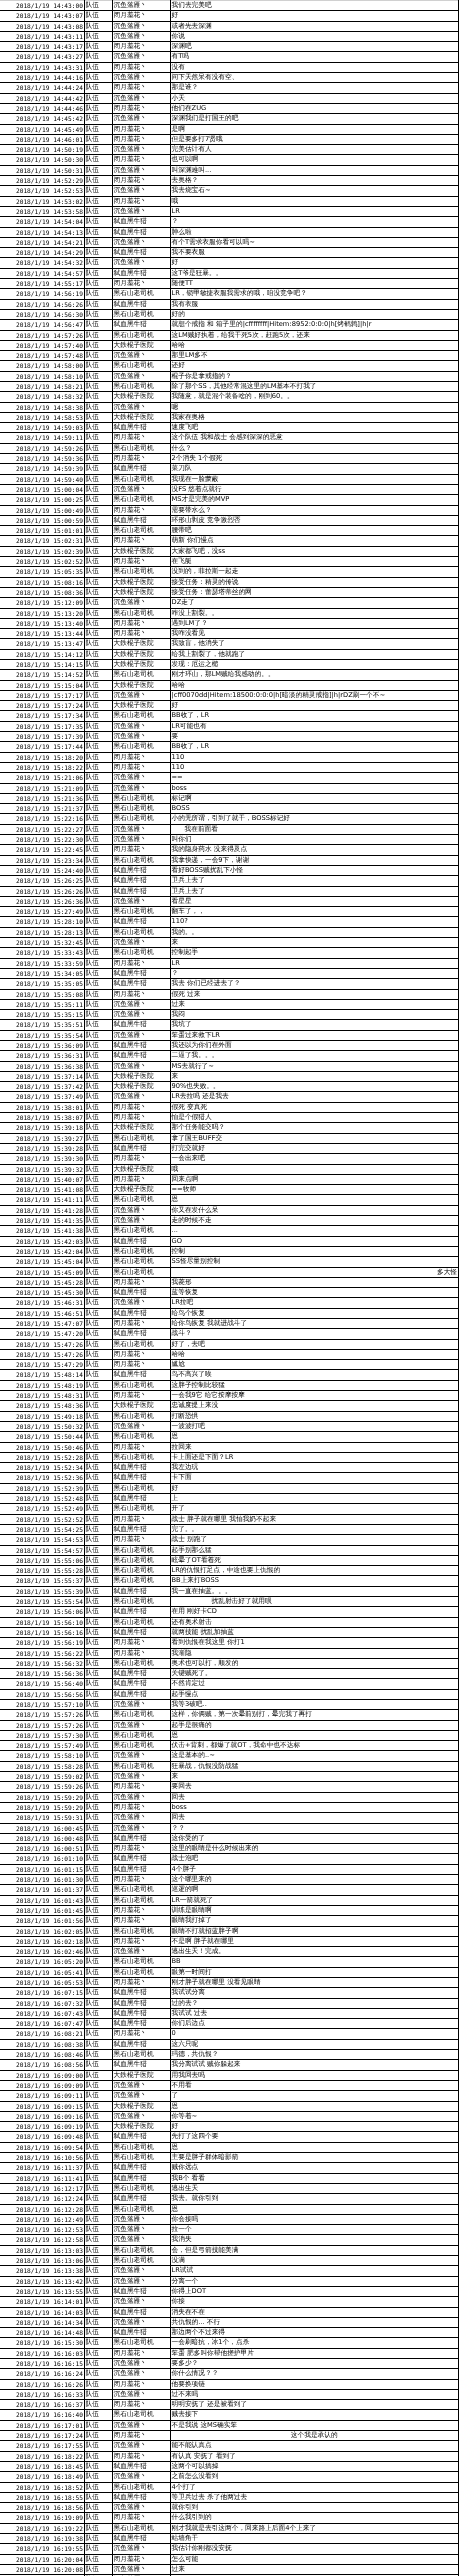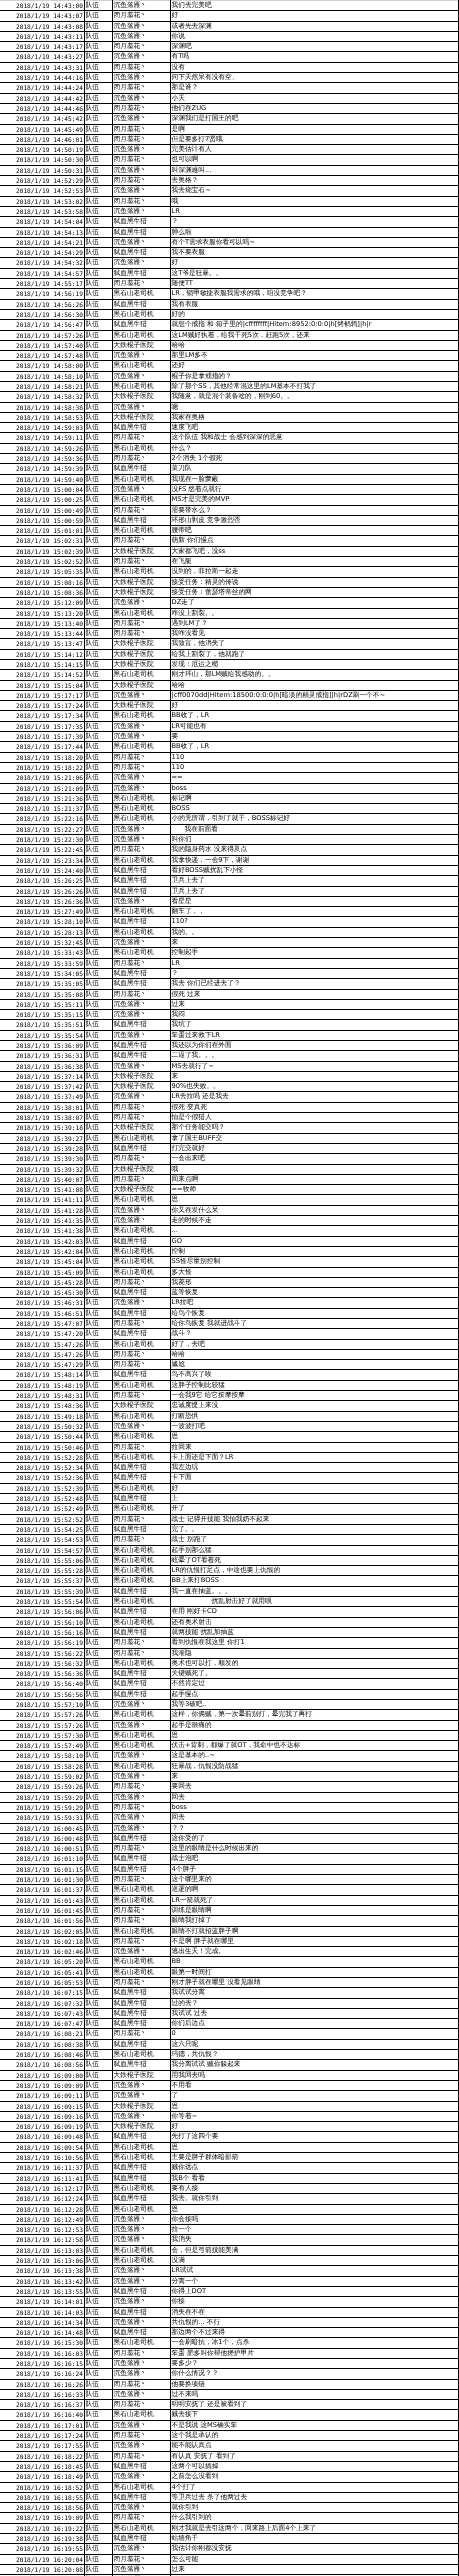--- a/index.html
+++ b/index.html
@@ -752,21 +752,21 @@
       <tr>
         <td class="c-time" style="height: 9.3px; line-height: 9.3px;">2018/1/19 15:45:04</td>
         <td class="c-chan" style="height: 9.3px; line-height: 9.3px;">队伍</td>
         <td class="c-name" style="height: 9.3px; line-height: 9.3px;">黑石山老司机</td>
         <td class="c-msg" style="height: 9.3px; line-height: 9.3px;">SS怪尽量别控制</td>
       </tr>
       <tr>
         <td class="c-time" style="height: 9.3px; line-height: 9.3px;">2018/1/19 15:45:09</td>
         <td class="c-chan" style="height: 9.3px; line-height: 9.3px;">队伍</td>
         <td class="c-name" style="height: 9.3px; line-height: 9.3px;">黑石山老司机</td>
-        <td class="c-msg" style="height: 9.3px; line-height: 9.3px;">多大怪</td>
+        <td class="c-msg" style="height: 9.3px; line-height: 9.3px; text-align: right;">多大怪</td>
       </tr>
       <tr>
         <td class="c-time" style="height: 9.3px; line-height: 9.3px;">2018/1/19 15:45:28</td>
         <td class="c-chan" style="height: 9.3px; line-height: 9.3px;">队伍</td>
         <td class="c-name" style="height: 9.3px; line-height: 9.3px;">闭月羞花丶</td>
         <td class="c-msg" style="height: 9.3px; line-height: 9.3px;">我菱形</td>
       </tr>
       <tr>
         <td class="c-time" style="height: 9.3px; line-height: 9.3px;">2018/1/19 15:45:30</td>
         <td class="c-chan" style="height: 9.3px; line-height: 9.3px;">队伍</td>
@@ -896,21 +896,21 @@
       <tr>
         <td class="c-time" style="height: 9.3px; line-height: 9.3px;">2018/1/19 15:52:49</td>
         <td class="c-chan" style="height: 9.3px; line-height: 9.3px;">队伍</td>
         <td class="c-name" style="height: 9.3px; line-height: 9.3px;">黑石山老司机</td>
         <td class="c-msg" style="height: 9.3px; line-height: 9.3px;">开了</td>
       </tr>
       <tr>
         <td class="c-time" style="height: 9.3px; line-height: 9.3px;">2018/1/19 15:52:52</td>
         <td class="c-chan" style="height: 9.3px; line-height: 9.3px;">队伍</td>
         <td class="c-name" style="height: 9.3px; line-height: 9.3px;">闭月羞花丶</td>
-        <td class="c-msg" style="height: 9.3px; line-height: 9.3px;">战士 记得开技能 我怕我奶不起来</td>
+        <td class="c-msg" style="height: 9.3px; line-height: 9.3px;">战士 胖子就在哪里 我怕我奶不起来</td>
       </tr>
       <tr>
         <td class="c-time" style="height: 9.3px; line-height: 9.3px;">2018/1/19 15:54:25</td>
         <td class="c-chan" style="height: 9.3px; line-height: 9.3px;">队伍</td>
         <td class="c-name" style="height: 9.3px; line-height: 9.3px;">弑血黑牛猎</td>
         <td class="c-msg" style="height: 9.3px; line-height: 9.3px;">完了。。</td>
       </tr>
       <tr>
         <td class="c-time" style="height: 9.3px; line-height: 9.3px;">2018/1/19 15:54:53</td>
         <td class="c-chan" style="height: 9.3px; line-height: 9.3px;">队伍</td>
@@ -1286,21 +1286,21 @@
       <tr>
         <td class="c-time" style="height: 9.3px; line-height: 9.3px;">2018/1/19 16:11:41</td>
         <td class="c-chan" style="height: 9.3px; line-height: 9.3px;">队伍</td>
         <td class="c-name" style="height: 9.3px; line-height: 9.3px;">弑血黑牛猎</td>
         <td class="c-msg" style="height: 9.3px; line-height: 9.3px;">我B个  看看</td>
       </tr>
       <tr>
         <td class="c-time" style="height: 9.3px; line-height: 9.3px;">2018/1/19 16:12:17</td>
         <td class="c-chan" style="height: 9.3px; line-height: 9.3px;">队伍</td>
         <td class="c-name" style="height: 9.3px; line-height: 9.3px;">黑石山老司机</td>
-        <td class="c-msg" style="height: 9.3px; line-height: 9.3px;">要有人接</td>
+        <td class="c-msg" style="height: 9.3px; line-height: 9.3px;">逃出生天</td>
       </tr>
       <tr>
         <td class="c-time" style="height: 9.3px; line-height: 9.3px;">2018/1/19 16:12:24</td>
         <td class="c-chan" style="height: 9.3px; line-height: 9.3px;">队伍</td>
         <td class="c-name" style="height: 9.3px; line-height: 9.3px;">弑血黑牛猎</td>
         <td class="c-msg" style="height: 9.3px; line-height: 9.3px;">我去。就你引到</td>
       </tr>
       <tr>
         <td class="c-time" style="height: 9.3px; line-height: 9.3px;">2018/1/19 16:12:28</td>
         <td class="c-chan" style="height: 9.3px; line-height: 9.3px;">队伍</td>
@@ -1430,21 +1430,21 @@
       <tr>
         <td class="c-time" style="height: 9.3px; line-height: 9.3px;">2018/1/19 16:17:01</td>
         <td class="c-chan" style="height: 9.3px; line-height: 9.3px;">队伍</td>
         <td class="c-name" style="height: 9.3px; line-height: 9.3px;">沉鱼落雁丶</td>
         <td class="c-msg" style="height: 9.3px; line-height: 9.3px;">不是我说   这MS确实笨</td>
       </tr>
       <tr>
         <td class="c-time" style="height: 9.3px; line-height: 9.3px;">2018/1/19 16:17:24</td>
         <td class="c-chan" style="height: 9.3px; line-height: 9.3px;">队伍</td>
         <td class="c-name" style="height: 9.3px; line-height: 9.3px;">闭月羞花丶</td>
-        <td class="c-msg" style="height: 9.3px; line-height: 9.3px;">这个我是承认的</td>
+        <td class="c-msg" style="height: 9.3px; line-height: 9.3px; text-align: center;">这个我是承认的</td>
       </tr>
       <tr>
         <td class="c-time" style="height: 9.3px; line-height: 9.3px;">2018/1/19 16:17:55</td>
         <td class="c-chan" style="height: 9.3px; line-height: 9.3px;">队伍</td>
         <td class="c-name" style="height: 9.3px; line-height: 9.3px;">沉鱼落雁丶</td>
         <td class="c-msg" style="height: 9.3px; line-height: 9.3px;">能不能认真点</td>
       </tr>
       <tr>
         <td class="c-time" style="height: 9.3px; line-height: 9.3px;">2018/1/19 16:18:22</td>
         <td class="c-chan" style="height: 9.3px; line-height: 9.3px;">队伍</td>

